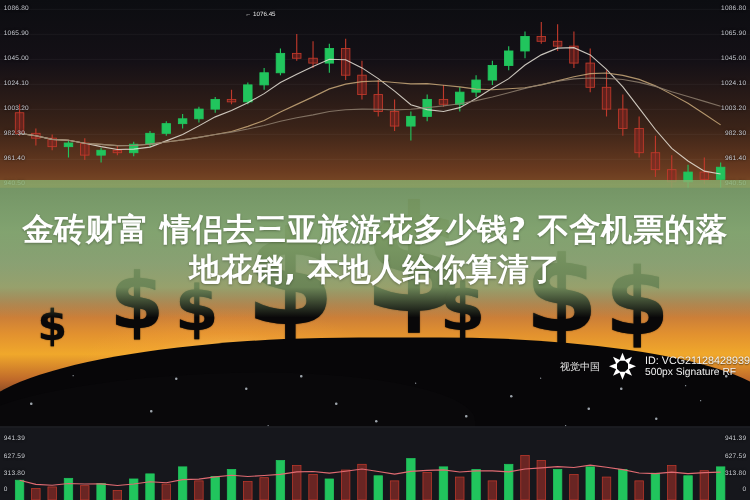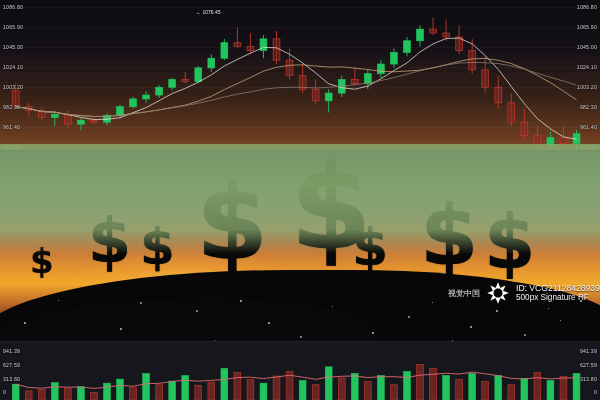--- a/index.html
+++ b/index.html
@@ -245,20 +245,24 @@
         <div class="spark" style="left: 470px; top: 176px; width: 1.7px; height: 1.7px;"></div>
         <div class="spark" style="left: 512px; top: 196px; width: 2.3px; height: 2.3px;"></div>
         <div class="spark" style="left: 548px; top: 158px; width: 1.1px; height: 1.1px;"></div>
         <div class="spark" style="left: 24px; top: 172px; width: 1.7px; height: 1.7px;"></div>
         <div class="spark" style="left: 140px; top: 152px; width: 2.3px; height: 2.3px;"></div>
       </div>
   </div>
 
   <div class="greenwash"></div>
 
+  <div class="headline">
+    <span>金砖财富 情侣去三亚旅游花多少钱? 不含机票的落</span>
+    <span class="l2">地花销, 本地人给你算清了</span>
+  </div>
 
   <div class="wm">
     <span class="wm-cn">视觉中国</span>
     <span class="wm-mark">
       <svg width="26" height="26" viewBox="0 0 26 26">
         <g fill="#ffffff">
           <path d="M13 2.2 L15.6 8.6 L10.4 8.6 Z"></path>
           <path d="M23.8 13 L17.4 15.6 L17.4 10.4 Z"></path>
           <path d="M13 23.8 L10.4 17.4 L15.6 17.4 Z"></path>
           <path d="M2.2 13 L8.6 10.4 L8.6 15.6 Z"></path>

